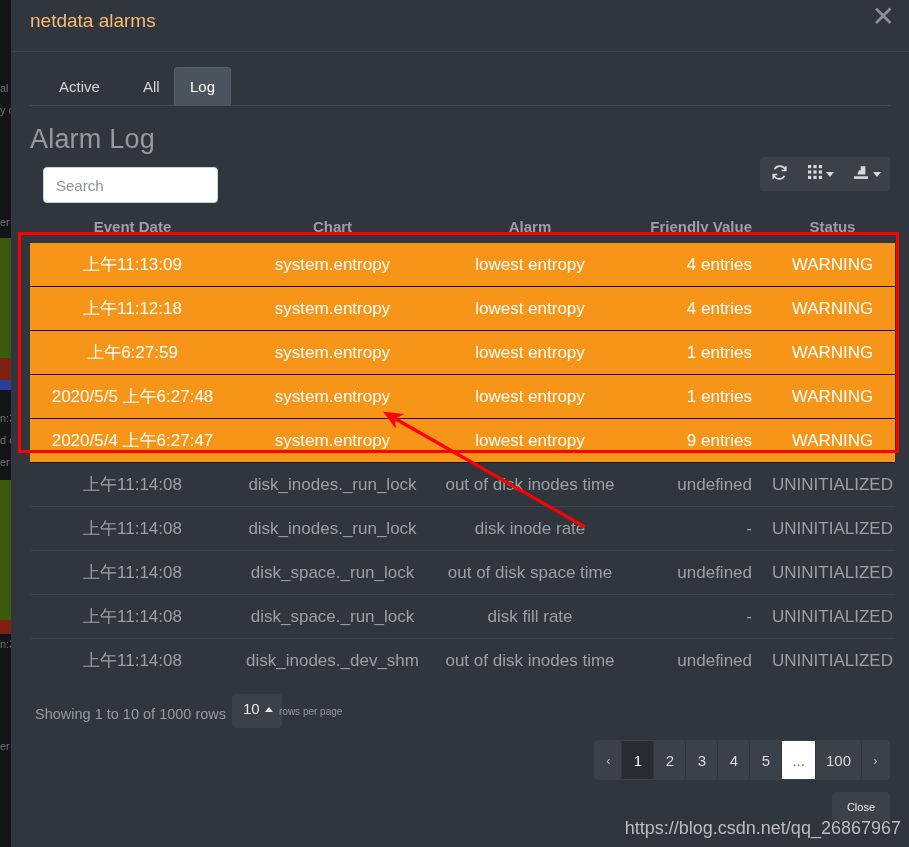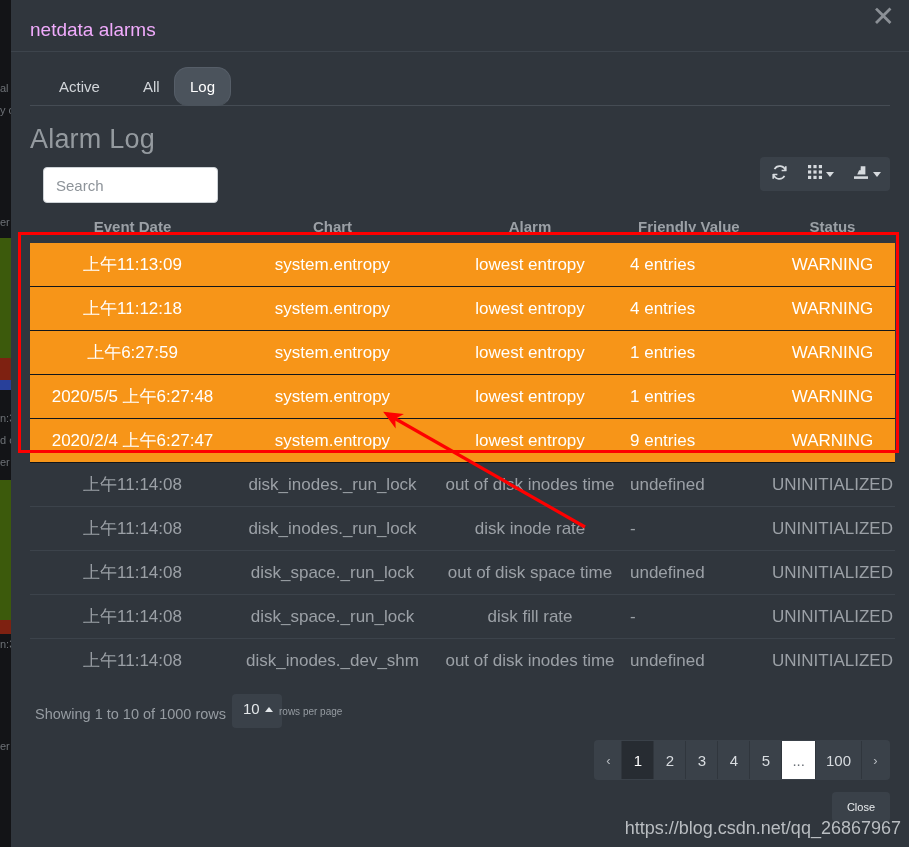--- a/index.html
+++ b/index.html
@@ -16,36 +16,36 @@
   .bg-strip { position: absolute; left: 0; top: 0; width: 22px; height: 847px;
               background: #131417; overflow: hidden; }
   .bg-txt { position: absolute; left: 0; width: 22px; color: #6d7176;
             font-size: 11px; white-space: nowrap; }
   .bg-band { position: absolute; left: 0; width: 22px; }
 
   
   .modal { position: absolute; left: 11px; top: 0; width: 898px; height: 847px;
            background: #30363d; }
   .modal-header { position: relative; height: 52px; border-bottom: 1px solid #3d444c; }
-  .modal-title { position: absolute; left: 19px; top: 19px; font-size: 19px;
-                 color: #f0abfc; font-weight: 400; }
+  .modal-title { position: absolute; left: 19px; top: 10px; font-size: 19px;
+                 color: #fdba74; font-weight: 400; }
   .close-x { position: absolute; right: 14px; top: 0px; font-size: 28px;
              color: #8b9096; line-height: 34px; cursor: pointer;
              font-family: "Liberation Sans", sans-serif; }
 
   .modal-body { position: relative; padding: 0 19px; }
 
   
   .tabs { position: relative; margin-top: 15px; height: 39px;
           border-bottom: 1px solid #454c54; }
   .tab { position: absolute; top: 0; height: 39px; line-height: 37px;
          padding: 0 15px; font-size: 15px; color: #d2d6da; cursor: pointer;
          border: 1px solid transparent; border-radius: 4px 4px 0 0; }
   .tab.active { background: #4b535c; border-color: #565e68;
-                border-bottom-color: #4b535c; color: #ffffff; border-radius: 14px; }
+                border-bottom-color: #4b535c; color: #ffffff; }
 
   
   .alarm-log-title { margin-top: 18px; font-size: 27px; color: #949a9f;
                      font-weight: 400; letter-spacing: .2px; }
 
   .toolbar-row { position: relative; height: 44px; margin-top: 12px; }
   .search-input { position: absolute; left: 13px; top: 0; width: 175px; height: 36px;
                   background: #ffffff; border: 1px solid #cdd2d6; border-radius: 4px;
                   font-size: 15px; color: #555c63; padding: 0 12px;
                   font-family: "Liberation Sans", sans-serif; outline: none; }
@@ -66,21 +66,21 @@
   table.alarm-table th { font-size: 15px; color: #9ba0a6; font-weight: bold;
                          padding: 5px 8px 8px 8px; }
   table.alarm-table td { font-size: 17px; color: #9ba0a6; padding: 10px 0;
                          border-top: 1px solid #3c434b; }
   tr.warn td { background: #f79518; color: #ffffff; border-top: 1px solid #12161a;
                border-bottom: 1px solid #12161a; }
   tr.warn:first-child td { border-top: none; }
   .c-date { width: 205px; text-align: center; }
   .c-chart { width: 195px; text-align: center; }
   .c-alarm { width: 200px; text-align: center; }
-  .c-value { width: 140px; text-align: left; padding-right: 18px !important; }
+  .c-value { width: 140px; text-align: right; padding-right: 18px !important; }
   .c-status { width: 125px; text-align: center; }
 
   
   .foot { position: relative; height: 108px; margin-top: 16px; }
   .showing { position: absolute; left: 5px; top: 8px; font-size: 14.5px; color: #969ca2; }
   .rpp-select { position: absolute; left: 202px; top: -4px; height: 34px;
                 background: #3a4149; border-radius: 4px; color: #e3e7ea;
                 font-size: 15px; padding: 6px 9px 6px 11px; cursor: pointer; }
   .caret-up { display: inline-block; margin-left: 5px; width: 0; height: 0;
               border-left: 4px solid transparent; border-right: 4px solid transparent;
@@ -236,21 +236,21 @@
               <td class="c-status">WARNING</td>
             </tr>
             <tr class="warn">
               <td class="c-date">2020/5/5 上午6:27:48</td>
               <td class="c-chart">system.entropy</td>
               <td class="c-alarm">lowest entropy</td>
               <td class="c-value">1 entries</td>
               <td class="c-status">WARNING</td>
             </tr>
             <tr class="warn">
-              <td class="c-date">2020/2/4 上午6:27:47</td>
+              <td class="c-date">2020/5/4 上午6:27:47</td>
               <td class="c-chart">system.entropy</td>
               <td class="c-alarm">lowest entropy</td>
               <td class="c-value">9 entries</td>
               <td class="c-status">WARNING</td>
             </tr>
             <tr class="">
               <td class="c-date">上午11:14:08</td>
               <td class="c-chart">disk_inodes._run_lock</td>
               <td class="c-alarm">out of disk inodes time</td>
               <td class="c-value">undefined</td>

